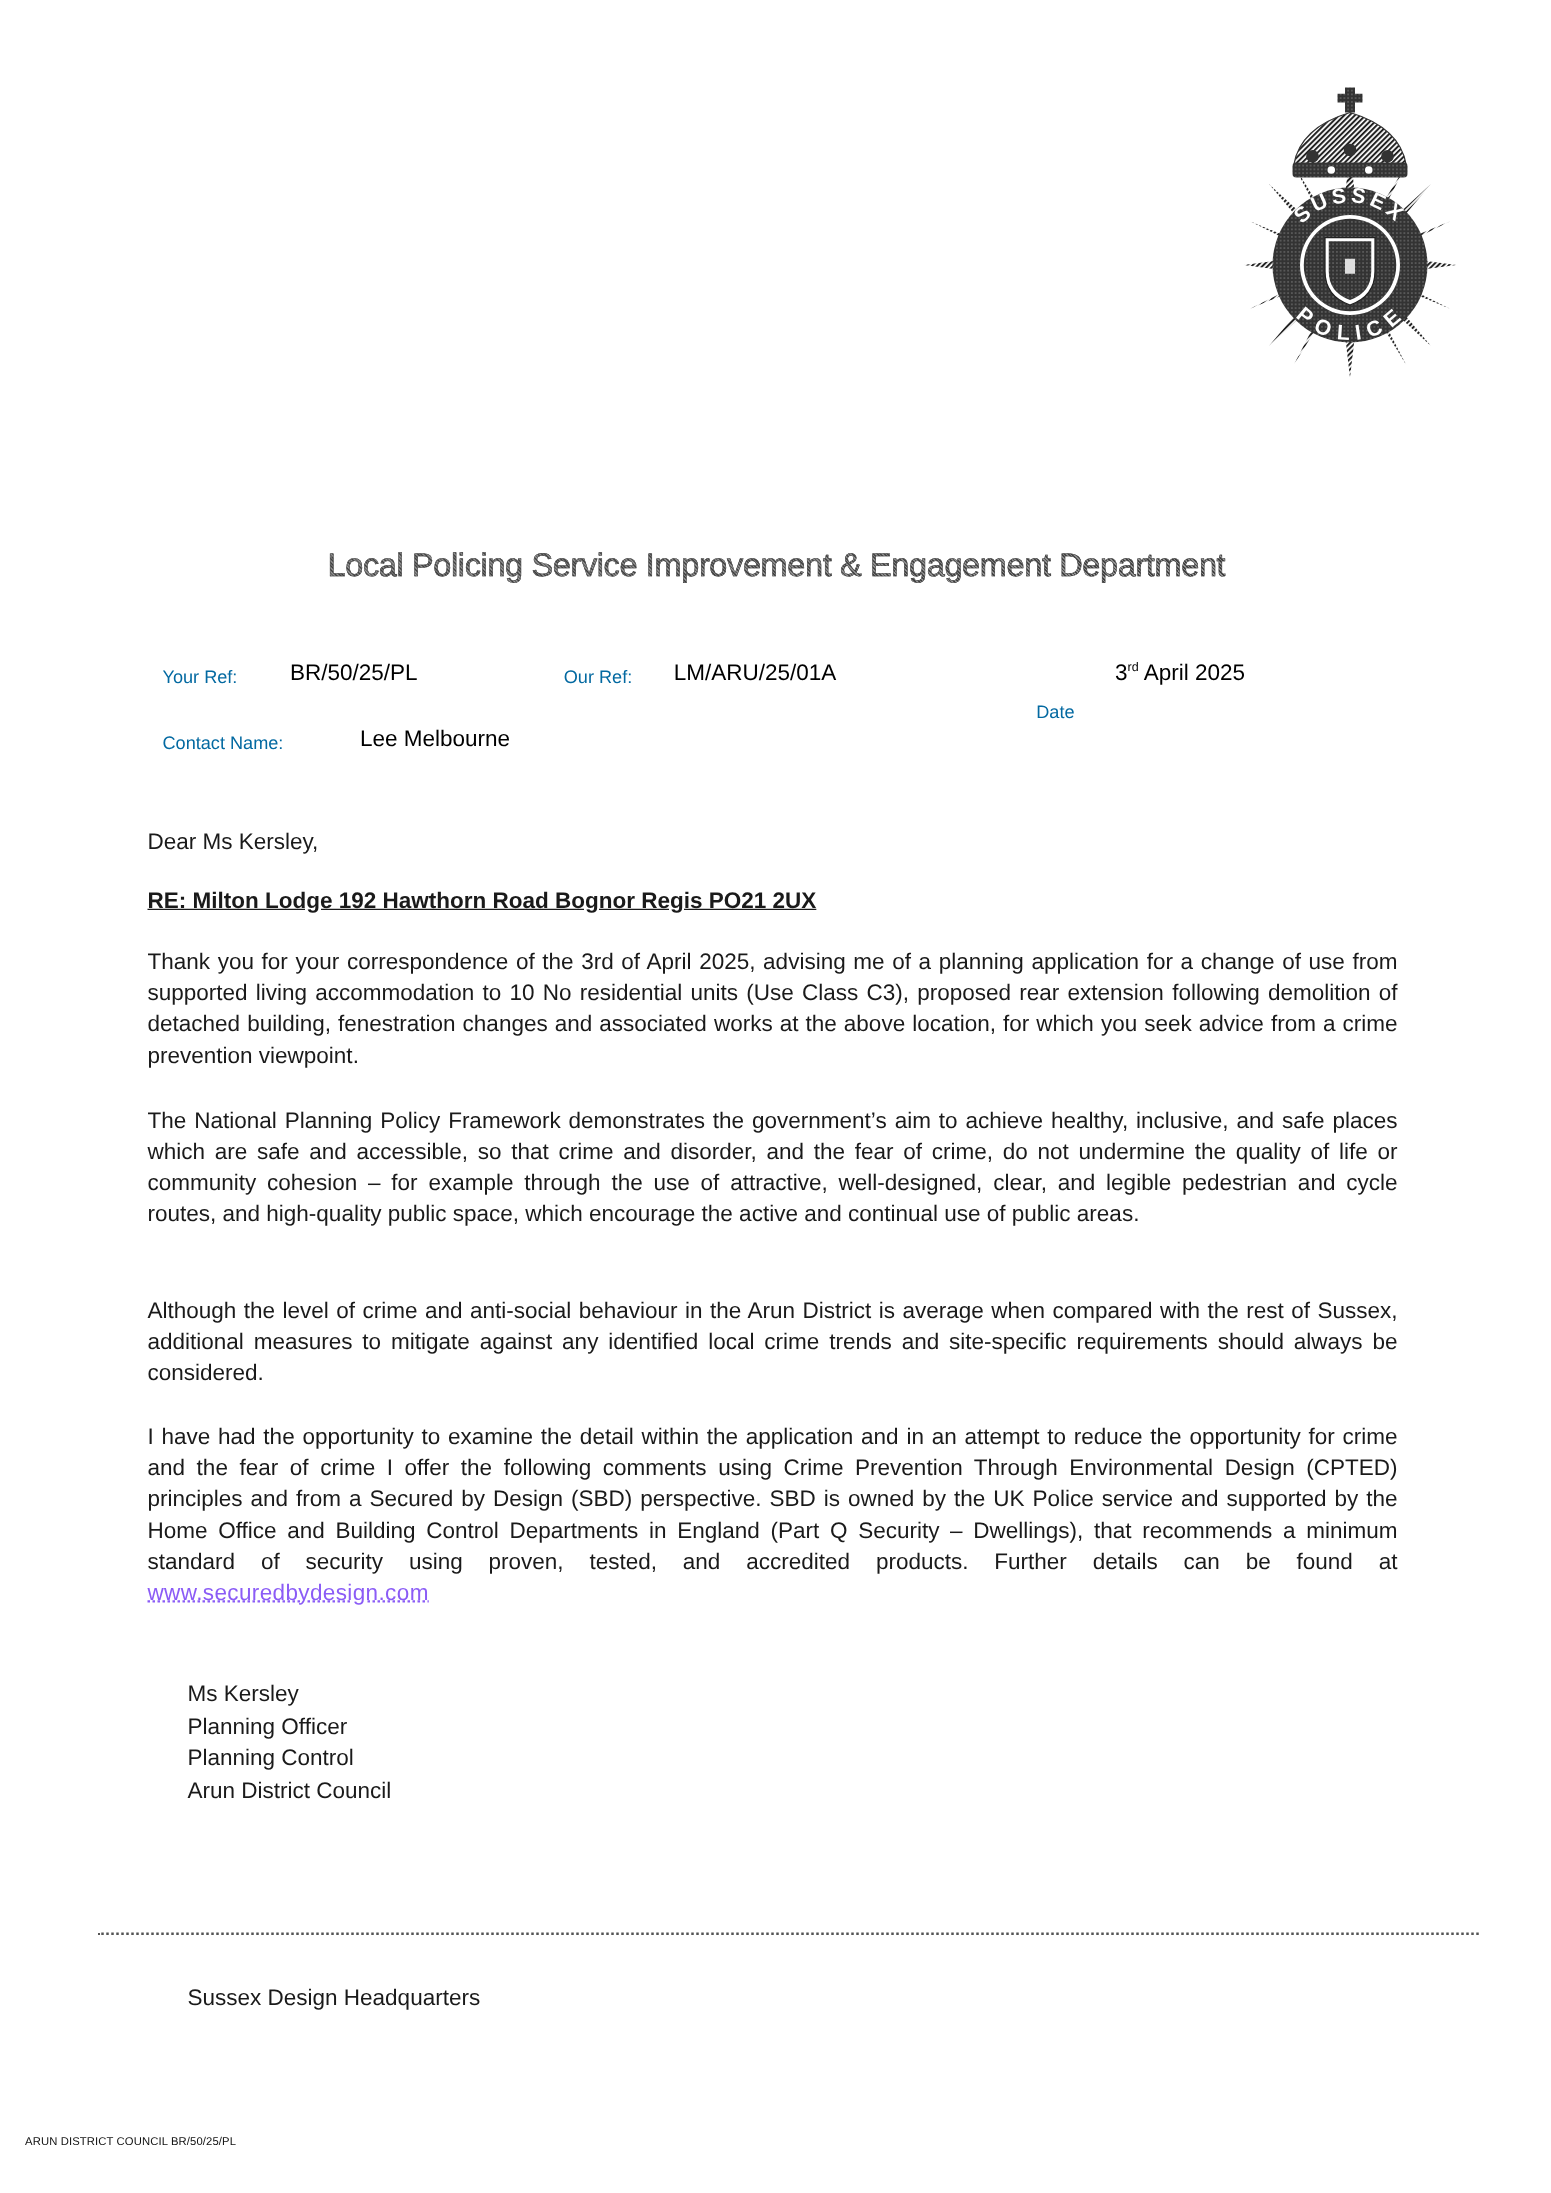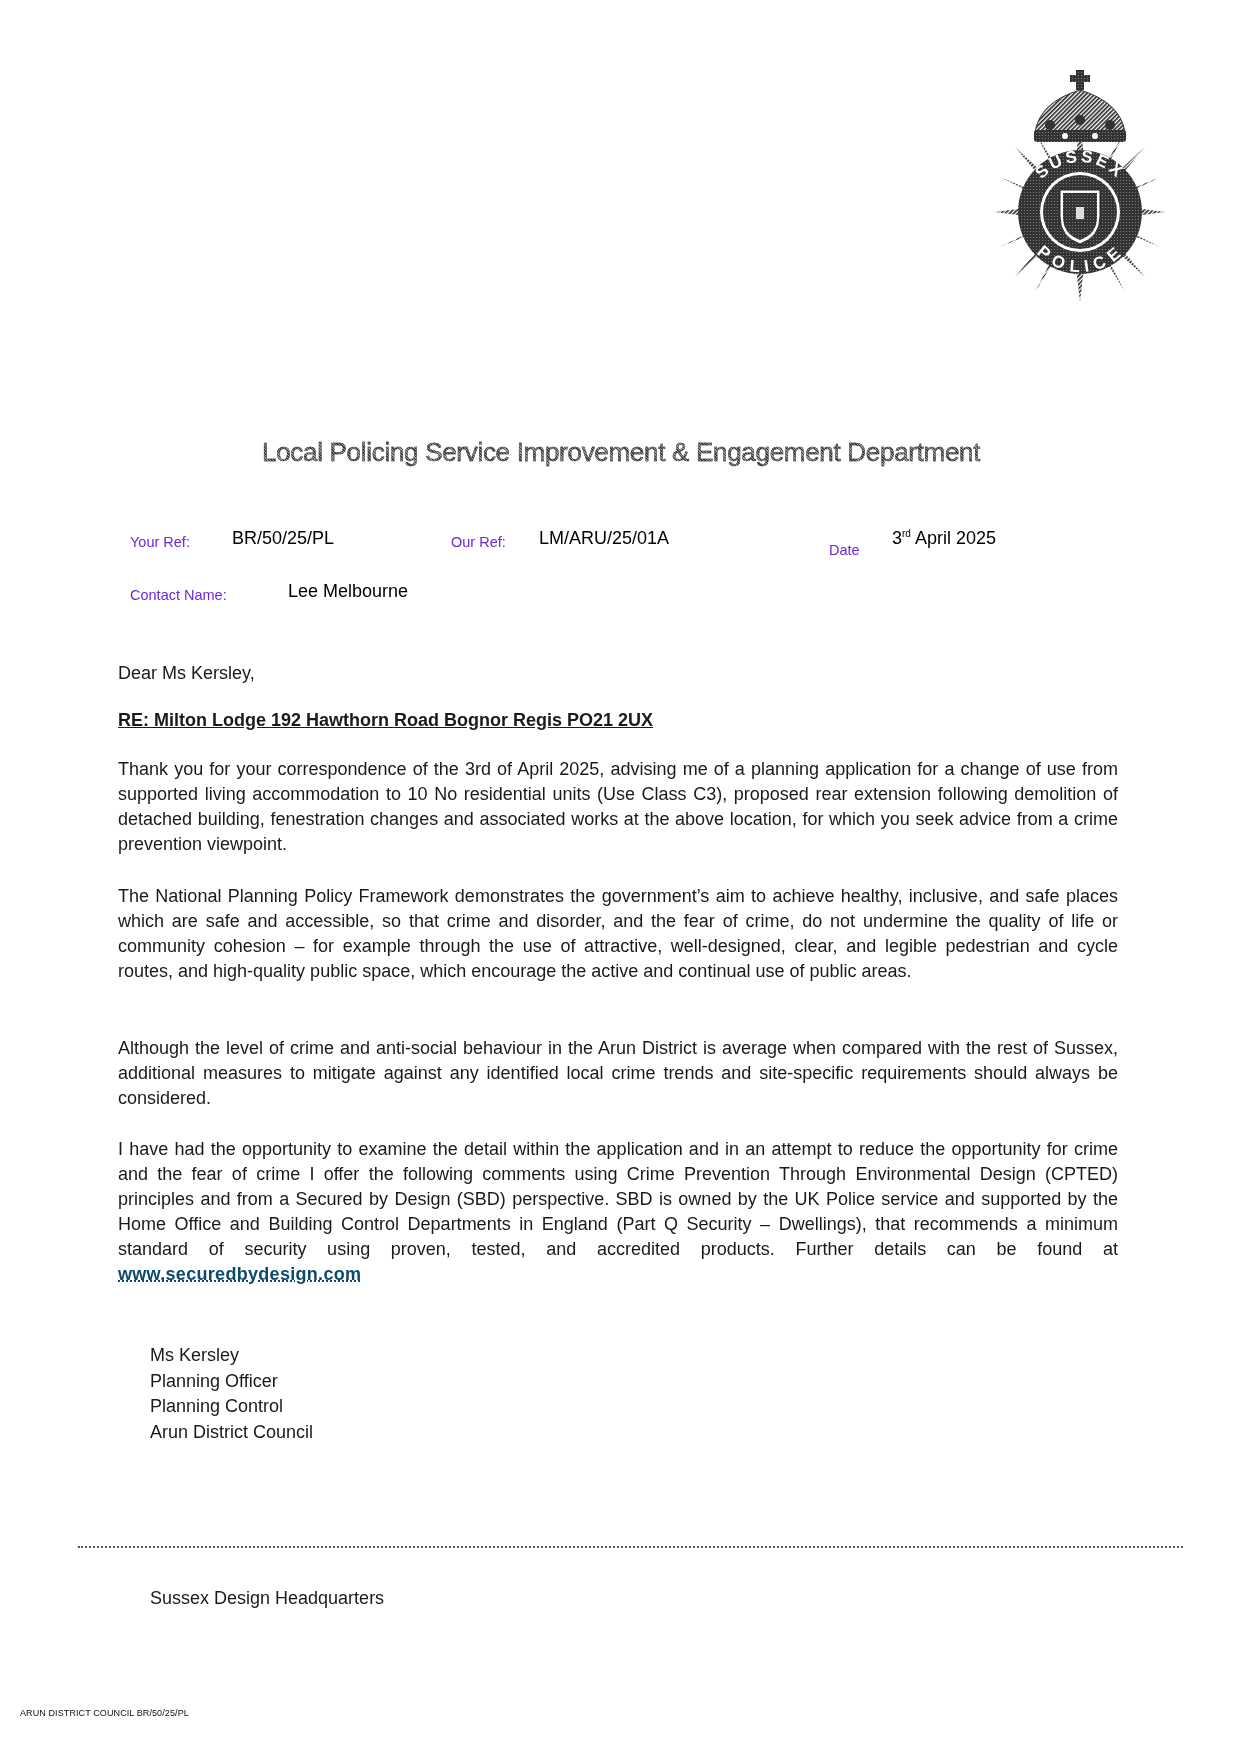--- a/index.html
+++ b/index.html
@@ -14,36 +14,35 @@
 
   
   .dept {
     left: 262px; top: 437px; font-size: 26px; letter-spacing: -0.3px;
     color: #6a6a6a; white-space: nowrap; font-family: "Liberation Sans", sans-serif;
     -webkit-text-stroke: 0.4px #444;
     background: repeating-linear-gradient(45deg, #3a3a3a 0 1px, #9a9a9a 1px 2px);
     -webkit-background-clip: text; background-clip: text; -webkit-text-fill-color: transparent;
   }
 
-  .lbl { font-size: 14.5px; color: #6d28d9; }
+  .lbl { font-size: 14.5px; color: #0369a1; }
   .val { font-size: 18px; color: #000000; }
   sup { font-size: 10px; vertical-align: 7px; }
 
   .body-text {
     left: 118px; width: 1000px; font-size: 18px; line-height: 25px;
     text-align: justify; color: #1a1a1a;
   }
   .salut { left: 118px; top: 663px; font-size: 18px; }
   .re {
     left: 118px; top: 710px; font-size: 18px; font-weight: bold; text-decoration: underline;
   }
   .link {
-    text-decoration: underline; text-decoration-style: dotted; color: #0c4a6e;
+    text-decoration: underline; text-decoration-style: dotted; color: #8b5cf6;
     letter-spacing: 0.3px;
-    font-weight: bold;
   }
   .addr { left: 150px; top: 1343px; font-size: 18px; line-height: 25.5px; }
   .addr div { white-space: nowrap; }
 
   .divider {
     left: 78px; top: 1546px; width: 1105px; height: 0;
     border-top: 2px dotted #555;
   }
   .hq { left: 150px; top: 1585px; font-size: 18px; line-height: 26px; }
   .stamp { left: 20px; top: 1708px; font-size: 9px; color: #111; letter-spacing: 0.1px; text-align: center; }
@@ -111,21 +110,21 @@
     <circle cx="105" cy="74" r="3" fill="#fff"></circle>
   </g>
 </svg>
 
 <div class="abs dept">Local Policing Service Improvement &amp; Engagement Department</div>
 
 <div class="abs lbl" style="left:130px; top:534px;">Your Ref:</div>
 <div class="abs val" style="left:232px; top:528px;">BR/50/25/PL</div>
 <div class="abs lbl" style="left:451px; top:534px;">Our Ref:</div>
 <div class="abs val" style="left:539px; top:528px;">LM/ARU/25/01A</div>
-<div class="abs lbl" style="left:829px; top:542px;">Date</div>
+<div class="abs lbl" style="left:829px; top:562px;">Date</div>
 <div class="abs val" style="left:892px; top:528px;"><span>3</span><sup>rd</sup><span> April 2025</span></div>
 
 <div class="abs lbl" style="left:130px; top:587px;">Contact Name:</div>
 <div class="abs val" style="left:288px; top:581px;">Lee Melbourne</div>
 
 <div class="abs salut">Dear Ms Kersley,</div>
 <div class="abs re">RE: Milton Lodge 192 Hawthorn Road Bognor Regis PO21 2UX</div>
 
 <div class="abs body-text" style="top:757px;">Thank you for your correspondence of the 3rd of April 2025, advising me of a planning application for a change of use from supported living accommodation to 10 No residential units (Use Class C3), proposed rear extension following demolition of detached building, fenestration changes and associated works at the above location, for which you seek advice from a crime prevention viewpoint.</div>
 <div class="abs body-text" style="top:884px;">The National Planning Policy Framework demonstrates the government’s aim to achieve healthy, inclusive, and safe places which are safe and accessible, so that crime and disorder, and the fear of crime, do not undermine the quality of life or community cohesion – for example through the use of attractive, well-designed, clear, and legible pedestrian and cycle routes, and high-quality public space, which encourage the active and continual use of public areas.</div>

